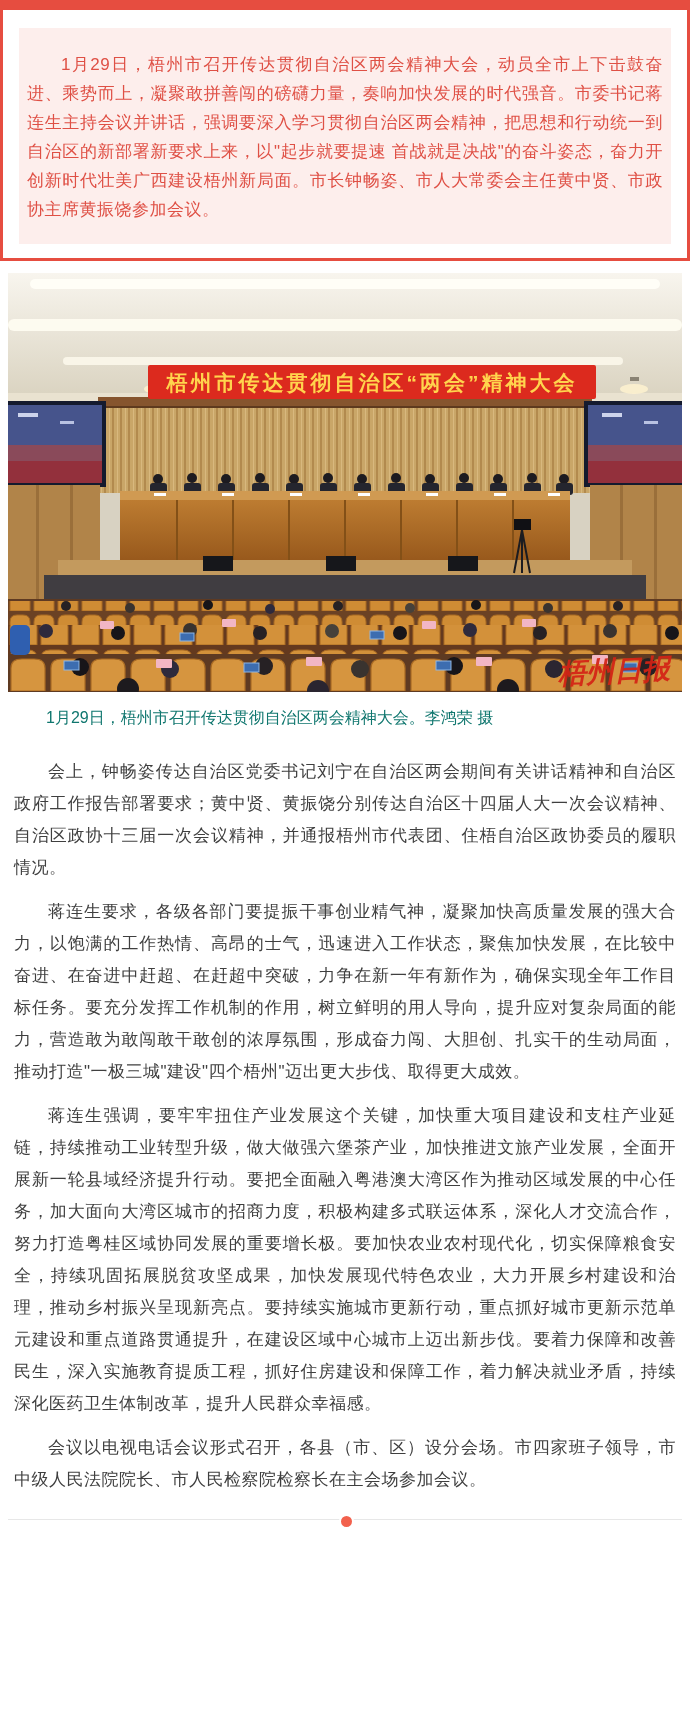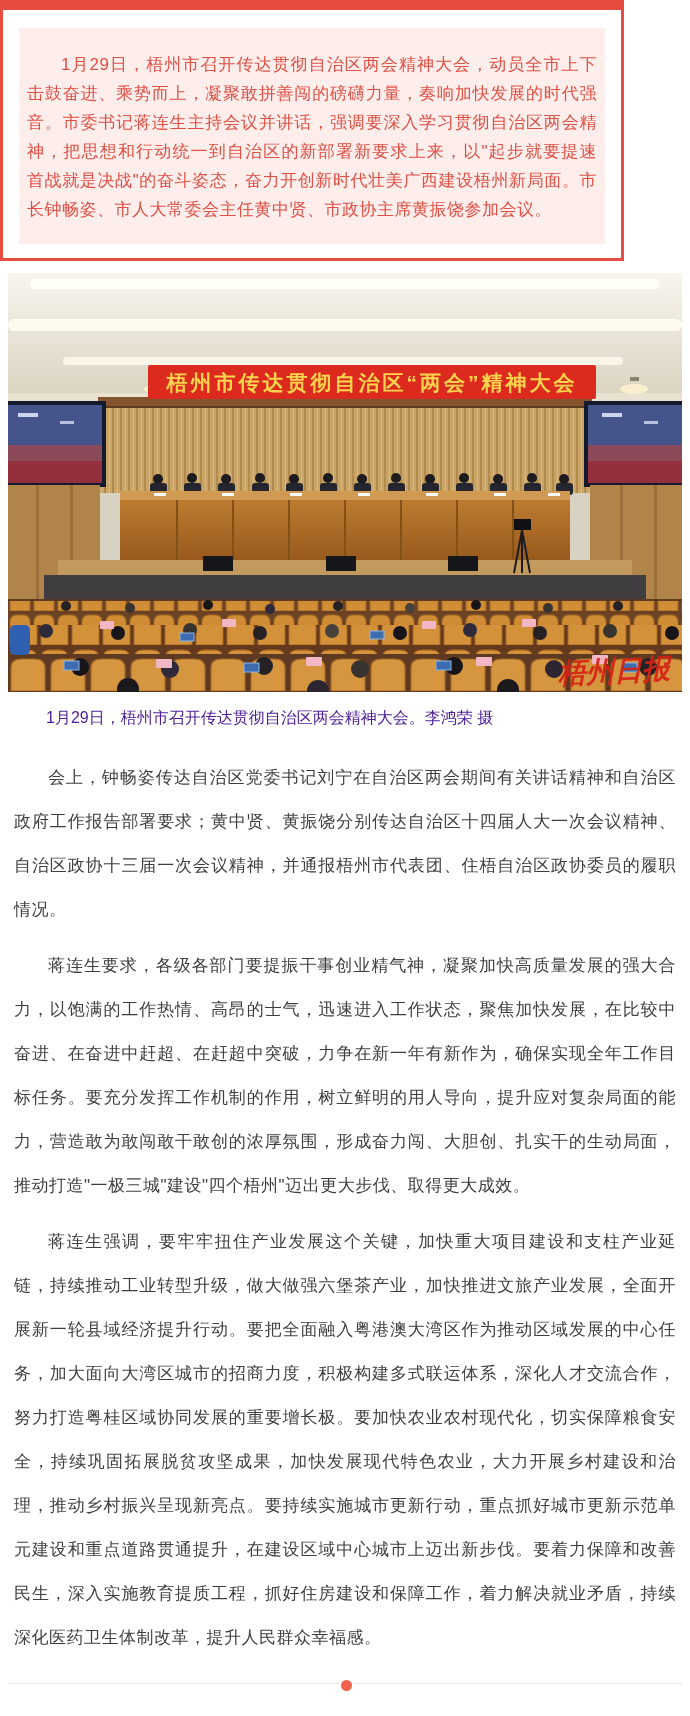--- a/index.html
+++ b/index.html
@@ -6,21 +6,21 @@
     margin: 0; padding: 0;
     background: #ffffff;
     width: 690px;
     font-family: "Liberation Sans", "DejaVu Sans", sans-serif;
   }
   .page { width: 690px; min-height: 1716px; background: #fff; position: relative; }
 
   
   .header-frame {
     box-sizing: border-box;
-    width: 624px;
+    width: 690px;
     border: 3px solid #e64d40;
     border-top-width: 10px;
     background: #ffffff;
     padding: 18px 16px 14px 16px;
   }
   .lead-box {
     background: #fdeeec;
     padding: 22px 8px 20px 8px;
   }
   .lead-box p {
@@ -38,33 +38,33 @@
     margin: 12px 8px 0 8px;
     width: 674px; height: 419px;
     overflow: hidden;
     background: #d8d2c2;
   }
   .photo-wrap svg { display: block; }
 
   
   .caption {
     margin: 14px 14px 26px 14px;
-    color: #4c1d95;
+    color: #0f766e;
     font-size: 16px;
     line-height: 24px;
     text-indent: 2em;
   }
 
   
   .article { margin: 0 14px; }
   .article p {
     margin: 12px 0;
     color: #3f3f3f;
     font-size: 17px;
-    line-height: 44px;
+    line-height: 32px;
     text-align: justify;
     text-indent: 2em;
     letter-spacing: 0.5px;
   }
 
   
   .divider {
     position: relative;
     margin: 18px 8px 0 8px;
     height: 12px;
@@ -322,20 +322,21 @@
       <text x="662" y="408" text-anchor="end" font-size="28" font-weight="bold" font-style="italic" fill="#d42315" opacity="0.92" transform="rotate(-3 600 400)" font-family="DejaVu Serif, Liberation Serif, serif">梧州日报</text>
     </svg>
   </div>
 
   <p class="caption">1月29日，梧州市召开传达贯彻自治区两会精神大会。李鸿荣 摄</p>
 
   <div class="article">
     <p>会上，钟畅姿传达自治区党委书记刘宁在自治区两会期间有关讲话精神和自治区政府工作报告部署要求；黄中贤、黄振饶分别传达自治区十四届人大一次会议精神、自治区政协十三届一次会议精神，并通报梧州市代表团、住梧自治区政协委员的履职情况。</p>
     <p>蒋连生要求，各级各部门要提振干事创业精气神，凝聚加快高质量发展的强大合力，以饱满的工作热情、高昂的士气，迅速进入工作状态，聚焦加快发展，在比较中奋进、在奋进中赶超、在赶超中突破，力争在新一年有新作为，确保实现全年工作目标任务。要充分发挥工作机制的作用，树立鲜明的用人导向，提升应对复杂局面的能力，营造敢为敢闯敢干敢创的浓厚氛围，形成奋力闯、大胆创、扎实干的生动局面，推动打造"一极三城"建设"四个梧州"迈出更大步伐、取得更大成效。</p>
     <p>蒋连生强调，要牢牢扭住产业发展这个关键，加快重大项目建设和支柱产业延链，持续推动工业转型升级，做大做强六堡茶产业，加快推进文旅产业发展，全面开展新一轮县域经济提升行动。要把全面融入粤港澳大湾区作为推动区域发展的中心任务，加大面向大湾区城市的招商力度，积极构建多式联运体系，深化人才交流合作，努力打造粤桂区域协同发展的重要增长极。要加快农业农村现代化，切实保障粮食安全，持续巩固拓展脱贫攻坚成果，加快发展现代特色农业，大力开展乡村建设和治理，推动乡村振兴呈现新亮点。要持续实施城市更新行动，重点抓好城市更新示范单元建设和重点道路贯通提升，在建设区域中心城市上迈出新步伐。要着力保障和改善民生，深入实施教育提质工程，抓好住房建设和保障工作，着力解决就业矛盾，持续深化医药卫生体制改革，提升人民群众幸福感。</p>
+    <p>会议以电视电话会议形式召开，各县（市、区）设分会场。市四家班子领导，市中级人民法院院长、市人民检察院检察长在主会场参加会议。</p>
   </div>
 
   <div class="divider">
     <div class="line"></div>
     <span class="dot"></span>
   </div>
 
 </div>
 
 </body></html>

